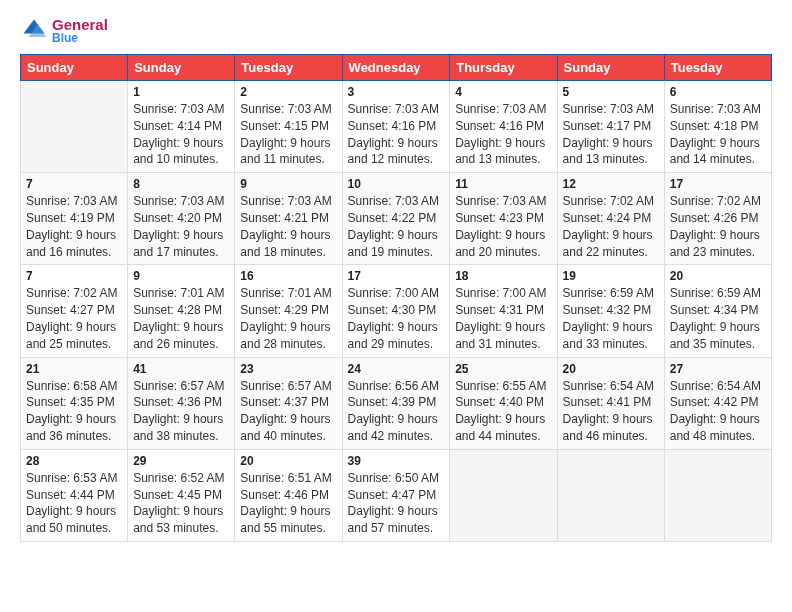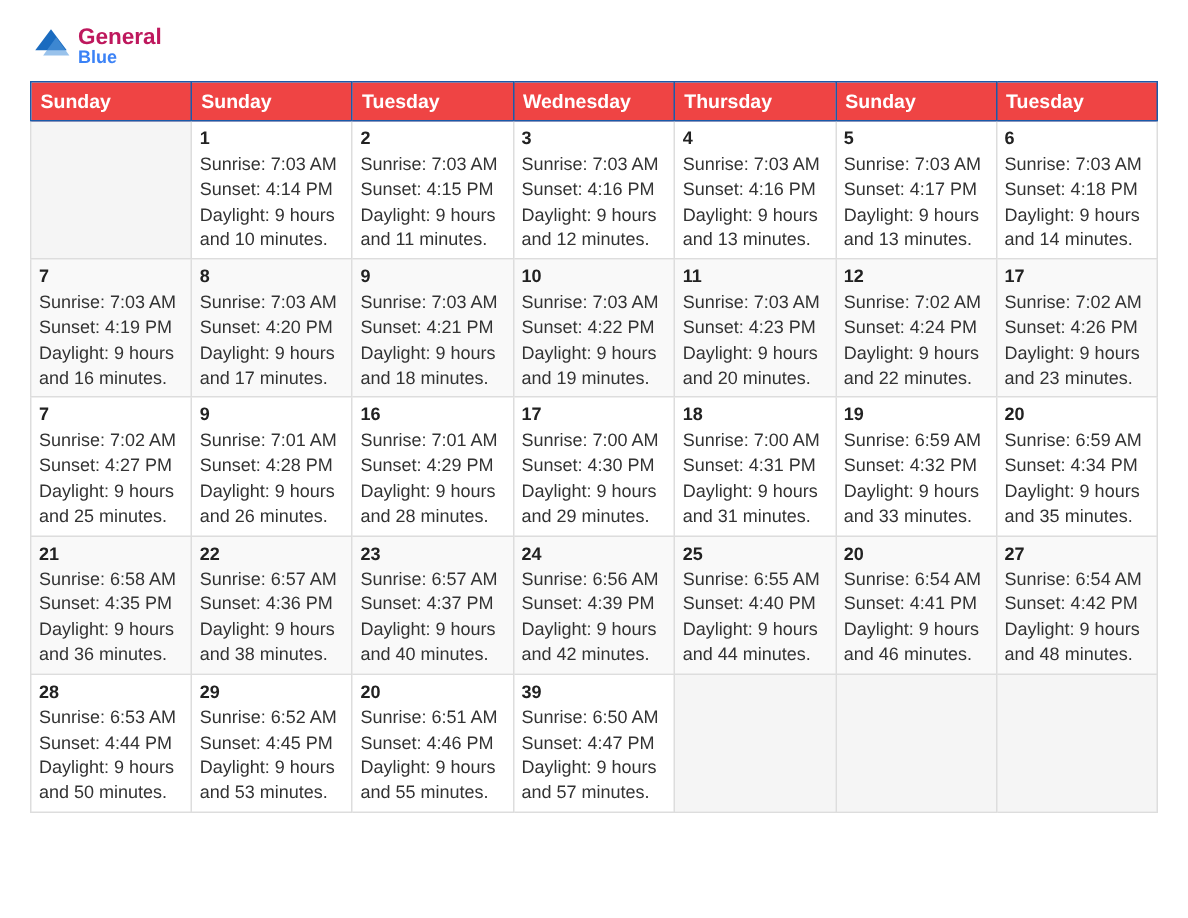--- a/index.html
+++ b/index.html
@@ -218,21 +218,21 @@
             <div class="day-number">20</div>
             <div class="day-info">Sunrise: 6:59 AM<br>Sunset: 4:34 PM<br>Daylight: 9 hours and 35 minutes.</div>
           </td>
         </tr>
         <tr>
           <td>
             <div class="day-number">21</div>
             <div class="day-info">Sunrise: 6:58 AM<br>Sunset: 4:35 PM<br>Daylight: 9 hours and 36 minutes.</div>
           </td>
           <td>
-            <div class="day-number">22</div>
+            <div class="day-number">41</div>
             <div class="day-info">Sunrise: 6:57 AM<br>Sunset: 4:36 PM<br>Daylight: 9 hours and 38 minutes.</div>
           </td>
           <td>
             <div class="day-number">23</div>
             <div class="day-info">Sunrise: 6:57 AM<br>Sunset: 4:37 PM<br>Daylight: 9 hours and 40 minutes.</div>
           </td>
           <td>
             <div class="day-number">24</div>
             <div class="day-info">Sunrise: 6:56 AM<br>Sunset: 4:39 PM<br>Daylight: 9 hours and 42 minutes.</div>
           </td>

